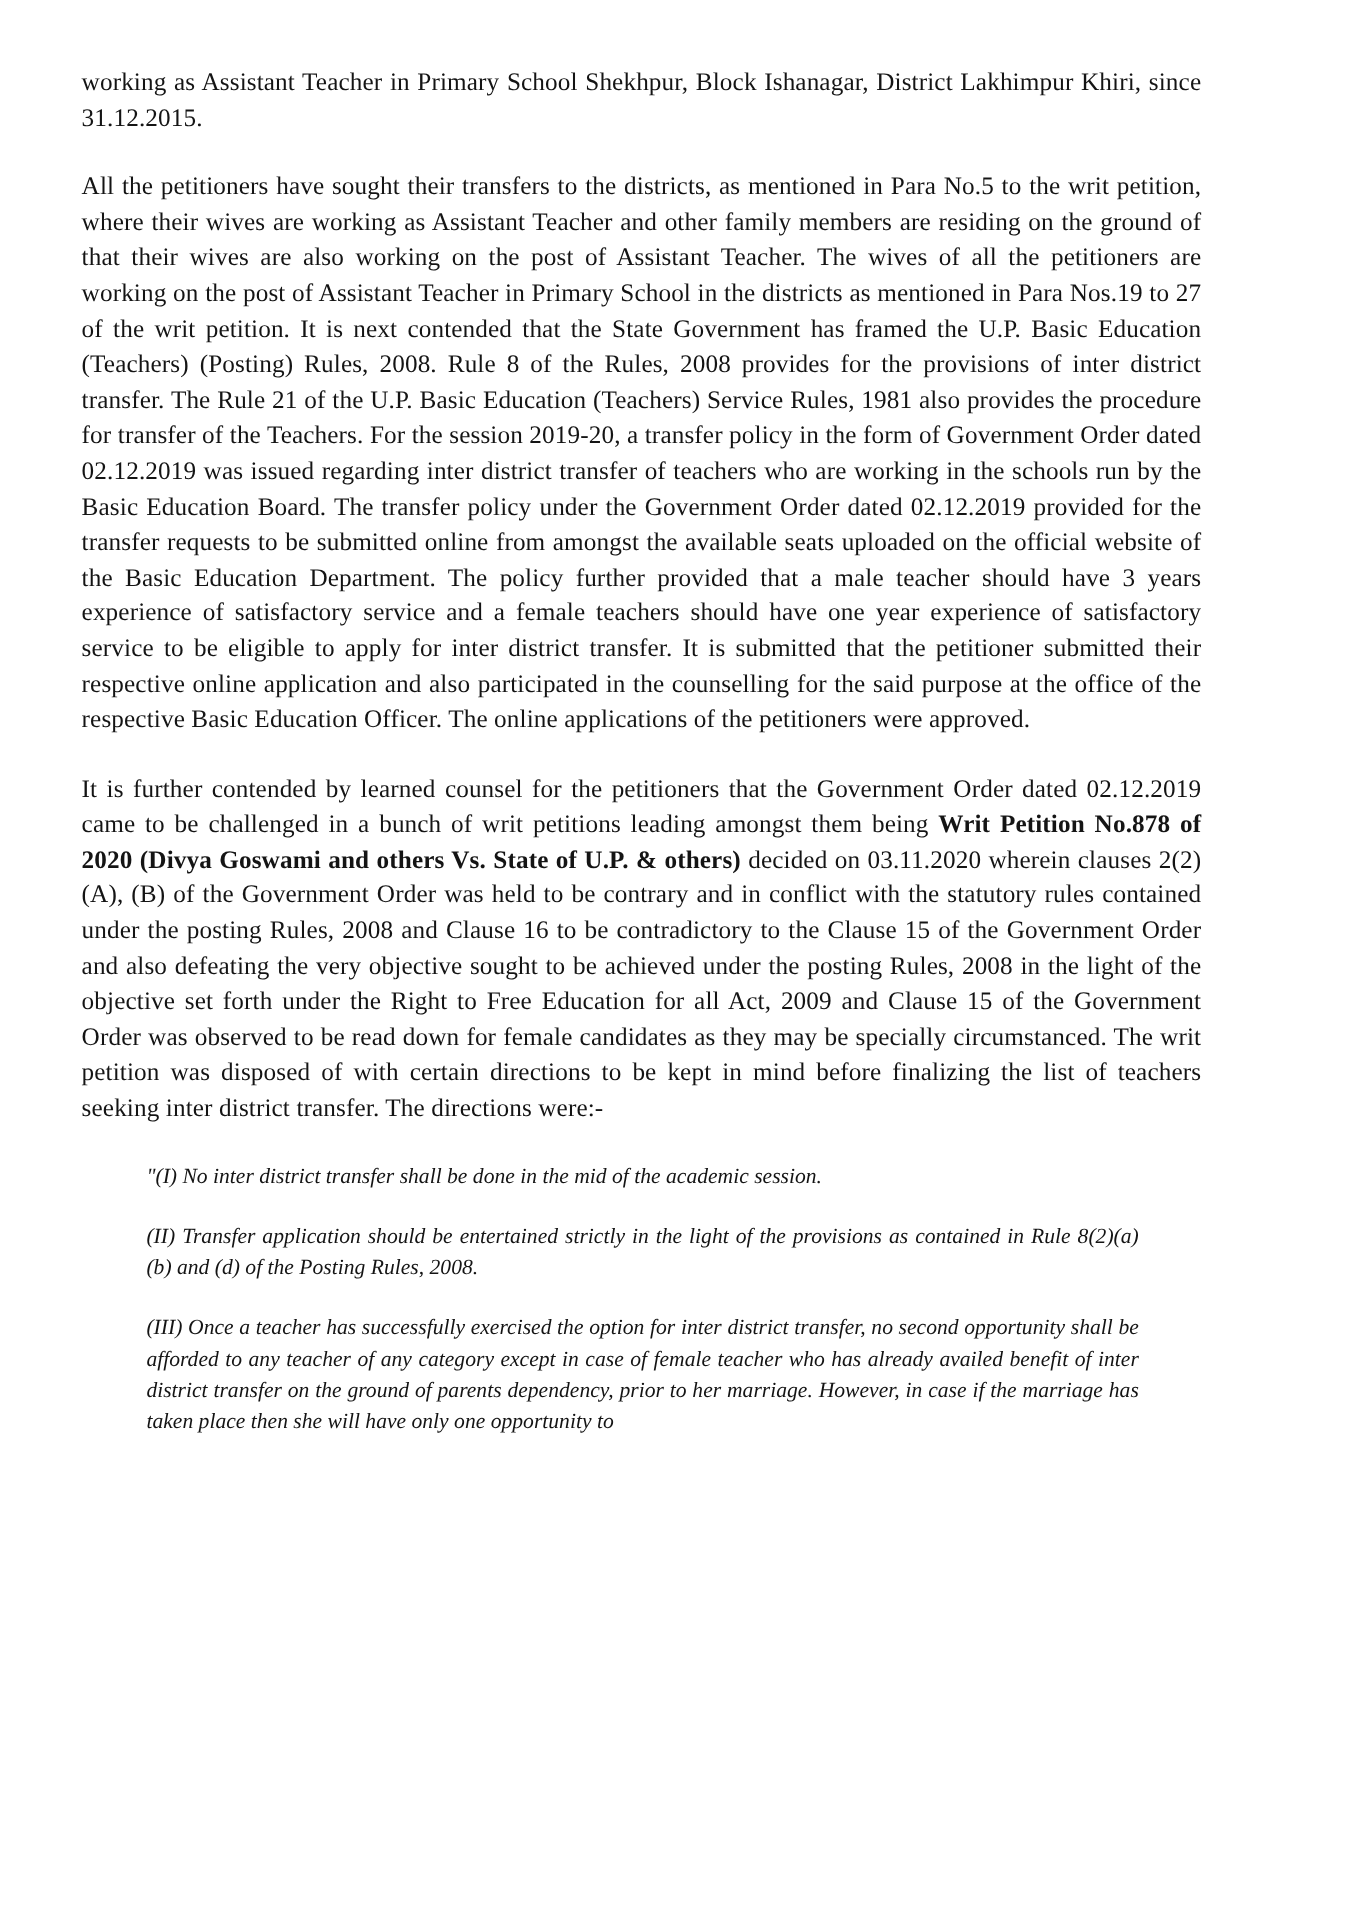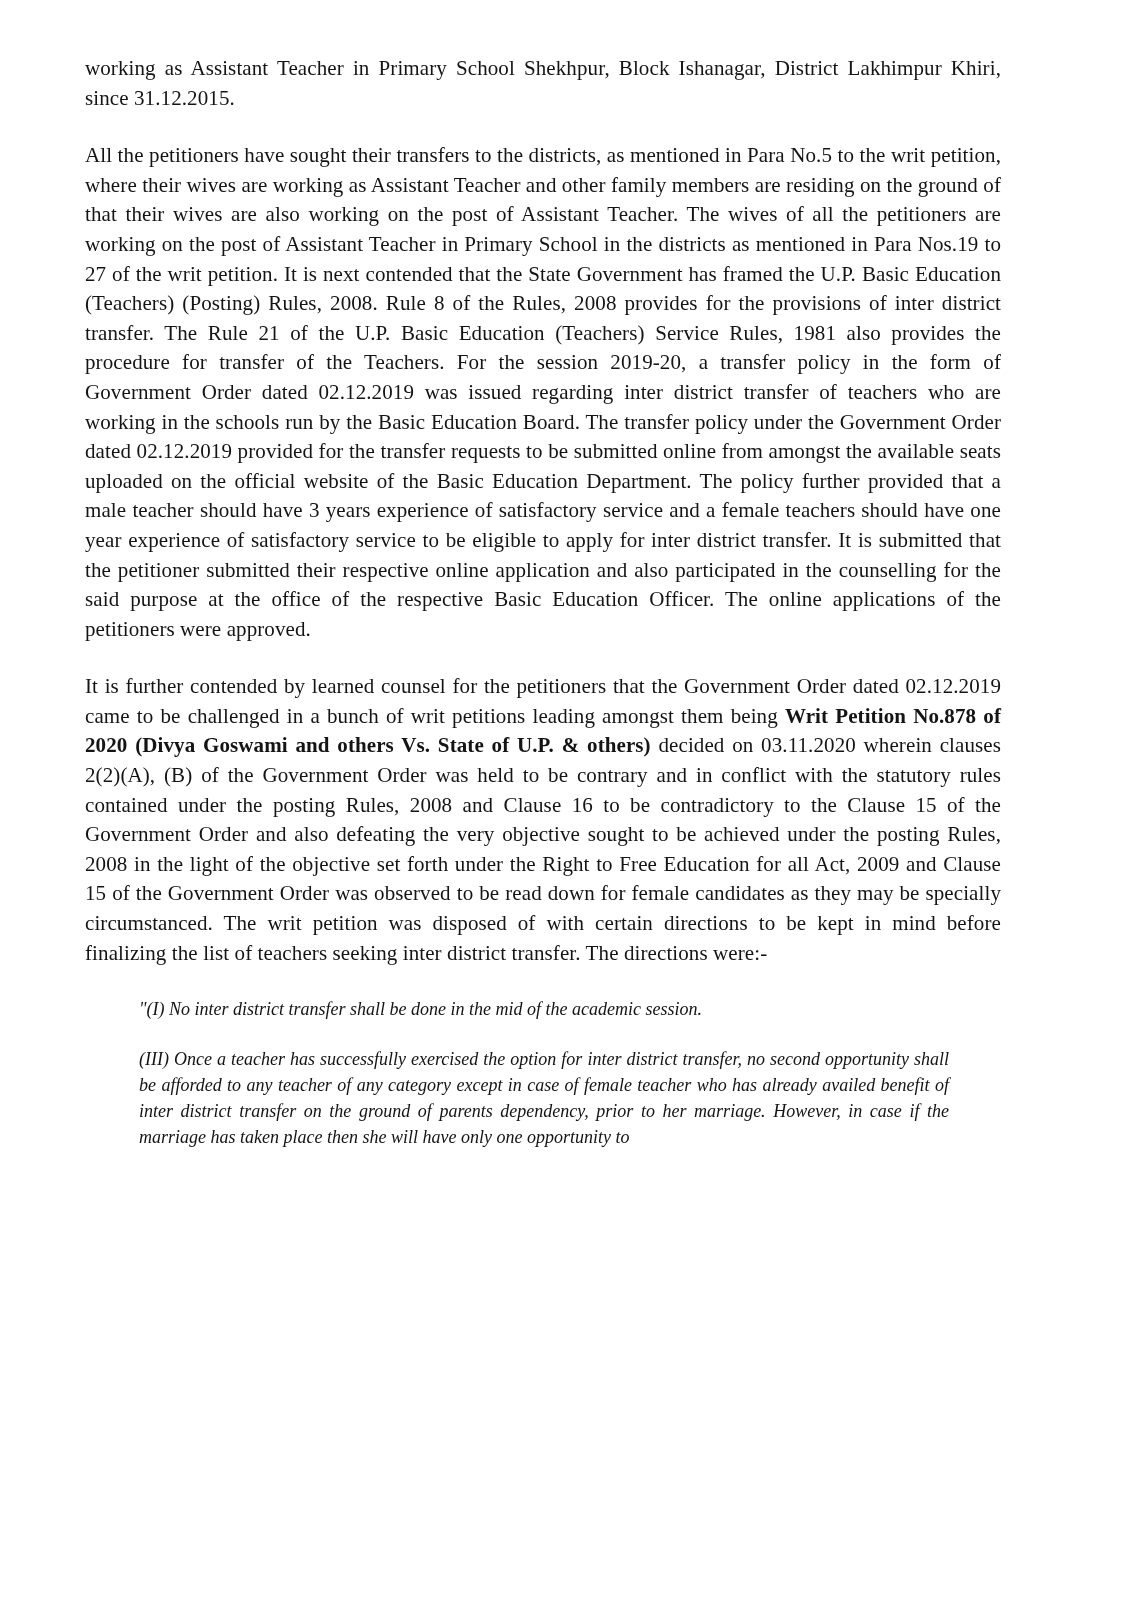--- a/index.html
+++ b/index.html
@@ -5,21 +5,21 @@
   html, body {
     margin: 0;
     padding: 0;
     background: #ffffff;
   }
   .page {
     position: relative;
     width: 1131px;
     height: 1600px;
     box-sizing: border-box;
-    padding: 54px 130px 0 85px;
+    padding: 54px 130px 0 68px;
     background: #ffffff;
     color: #141414;
     font-family: "Liberation Serif", serif;
     overflow: hidden;
   }
   .para {
     margin: 0 0 28px 0;
     font-size: 21px;
     line-height: 29.6px;
     text-align: justify;
@@ -46,16 +46,17 @@
 <div class="page">
 
   <p class="para">working as Assistant Teacher in Primary School Shekhpur, Block Ishanagar, District Lakhimpur Khiri, since 31.12.2015.</p>
 
   <p class="para">All the petitioners have sought their transfers to the districts, as mentioned in Para No.5 to the writ petition, where their wives are working as Assistant Teacher and other family members are residing on the ground of that their wives are also working on the post of Assistant Teacher. The wives of all the petitioners are working on the post of Assistant Teacher in Primary School in the districts as mentioned in Para Nos.19 to 27 of the writ petition. It is next contended that the State Government has framed the U.P. Basic Education (Teachers) (Posting) Rules, 2008. Rule 8 of the Rules, 2008 provides for the provisions of inter district transfer. The Rule 21 of the U.P. Basic Education (Teachers) Service Rules, 1981 also provides the procedure for transfer of the Teachers. For the session 2019-20, a transfer policy in the form of Government Order dated 02.12.2019 was issued regarding inter district transfer of teachers who are working in the schools run by the Basic Education Board. The transfer policy under the Government Order dated 02.12.2019 provided for the transfer requests to be submitted online from amongst the available seats uploaded on the official website of the Basic Education Department. The policy further provided that a male teacher should have 3 years experience of satisfactory service and a female teachers should have one year experience of satisfactory service to be eligible to apply for inter district transfer. It is submitted that the petitioner submitted their respective online application and also participated in the counselling for the said purpose at the office of the respective Basic Education Officer. The online applications of the petitioners were approved.</p>
 
   <p class="para"><span>It is further contended by learned counsel for the petitioners that the Government Order dated 02.12.2019 came to be challenged in a bunch of writ petitions leading amongst them being </span><span class="bold">Writ Petition No.878 of 2020 (Divya Goswami and others Vs. State of U.P. &amp; others)</span><span> decided on 03.11.2020 wherein clauses 2(2)(A), (B) of the Government Order was held to be contrary and in conflict with the statutory rules contained under the posting Rules, 2008 and Clause 16 to be contradictory to the Clause 15 of the Government Order and also defeating the very objective sought to be achieved under the posting Rules, 2008 in the light of the objective set forth under the Right to Free Education for all Act, 2009 and Clause 15 of the Government Order was observed to be read down for female candidates as they may be specially circumstanced. The writ petition was disposed of with certain directions to be kept in mind before finalizing the list of teachers seeking inter district transfer. The directions were:-</span></p>
 
   <div class="quote-block">
     <p class="quote">"(I) No inter district transfer shall be done in the mid of the academic session.</p>
+    <p class="quote">(II) Transfer application should be entertained strictly in the light of the provisions as contained in Rule 8(2)(a) (b) and (d) of the Posting Rules, 2008.</p>
     <p class="quote">(III) Once a teacher has successfully exercised the option for inter district transfer, no second opportunity shall be afforded to any teacher of any category except in case of female teacher who has already availed benefit of inter district transfer on the ground of parents dependency, prior to her marriage. However, in case if the marriage has taken place then she will have only one opportunity to</p>
   </div>
 
 </div>
 
 </body></html>

